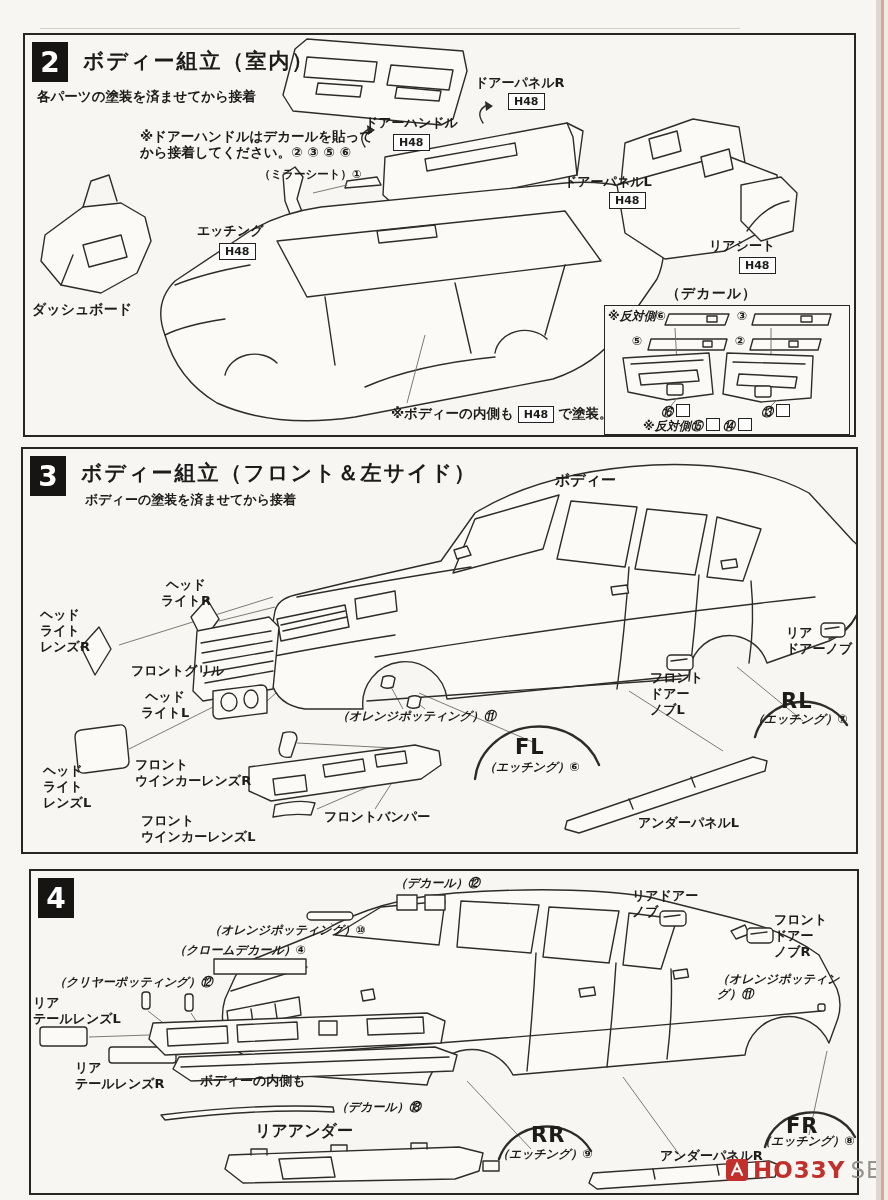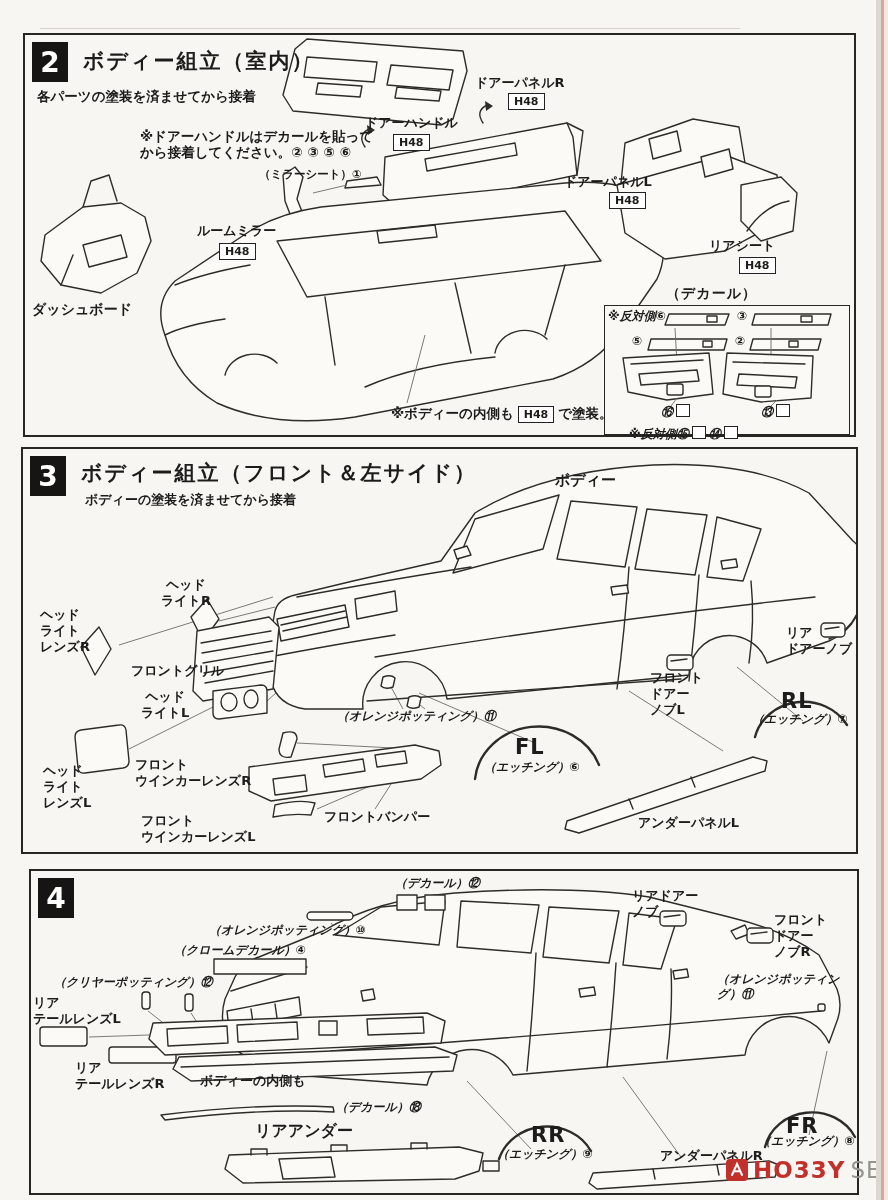--- a/index.html
+++ b/index.html
@@ -104,21 +104,21 @@
 から接着してください。② ③ ⑤ ⑥</div>
     <div class="lbl xs" style="left:234px;top:132px;">（ミラーシート）①</div>
     <div class="lbl" style="left:340px;top:80px;">ドアーハンドル</div>
     <span class="paint abs" style="left:368px;top:99px;">H48</span>
     <div class="lbl" style="left:450px;top:40px;">ドアーパネルR</div>
     <span class="paint abs" style="left:483px;top:58px;">H48</span>
     <div class="lbl" style="left:539px;top:139px;">ドアーパネルL</div>
     <span class="paint abs" style="left:584px;top:157px;">H48</span>
     <div class="lbl" style="left:684px;top:203px;">リアシート</div>
     <span class="paint abs" style="left:714px;top:222px;">H48</span>
-    <div class="lbl" style="left:172px;top:188px;">ルームミラー</div>
+    <div class="lbl" style="left:172px;top:188px;">エッチング</div>
     <span class="paint abs" style="left:194px;top:208px;">H48</span>
     <div class="lbl" style="left:7px;top:266px;font-size:14px;">ダッシュボード</div>
     <div class="abs note-inline" style="left:366px;top:370px;">
       <span>※ボディーの内側も</span>
         <span class="paint">H48</span>
         <span>で塗装。</span>
     </div>
   </div>
 
   <div class="abs" style="left:604px;top:285px;width:244px;height:148px;">
@@ -148,21 +148,21 @@
           <rect class="fw" x="150" y="80" width="16" height="11" rx="2"></rect>
           <path class="tn" d="M172,94 L166,100"></path>
         </g>
       </svg>
       <div class="lbl sm" style="left:3px;top:3px;">※反対側⑥</div>
       <div class="lbl sm" style="left:132px;top:3px;">③</div>
       <div class="lbl sm" style="left:27px;top:28px;">⑤</div>
       <div class="lbl sm" style="left:130px;top:28px;">②</div>
       <div class="lbl sm abs" style="left:56px;top:98px;"><span>⑯</span><span class="sq"></span></div>
       <div class="lbl sm abs" style="left:156px;top:98px;"><span>⑬</span><span class="sq"></span></div>
-      <div class="lbl sm abs" style="left:24px;top:112px;margin-top:8px;"><span>※反対側⑮</span><span class="sq"></span><span>⑭</span><span class="sq"></span></div>
+      <div class="lbl sm abs" style="left:38px;top:112px;"><span>※反対側⑮</span><span class="sq"></span><span>⑭</span><span class="sq"></span></div>
     </div>
   </div>
 
   <div class="panel" style="left:21px;top:447px;width:833px;height:403px;">
     <svg class="art" width="833" height="403" viewBox="0 0 833 403">
 
       <g>
         <path class="tn" d="M96,196 L250,148 M196,172 L252,158 M244,252 L342,164 M106,300 L190,258 M274,294 L390,300 M294,360 L354,334 M352,360 L370,332 M380,260 L368,238 M402,260 L392,252 M512,294 L396,244 M780,272 L714,218 M660,214 L598,142 M798,182 L712,118 M700,302 L606,242 M556,44 L592,64"></path>
       </g>
 

